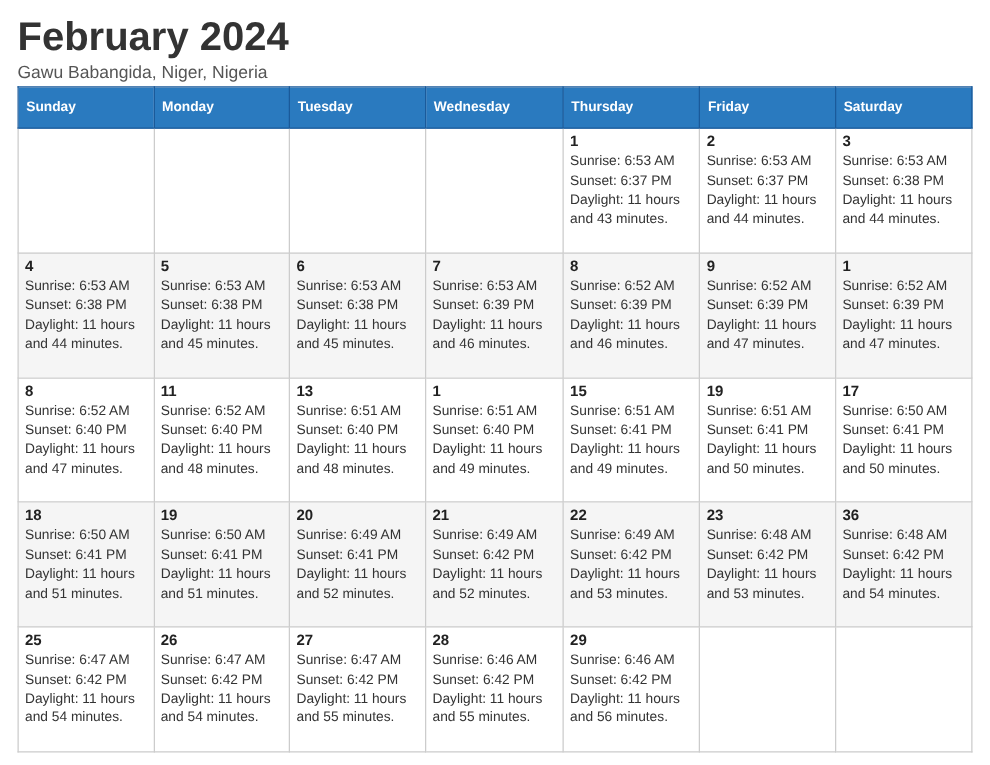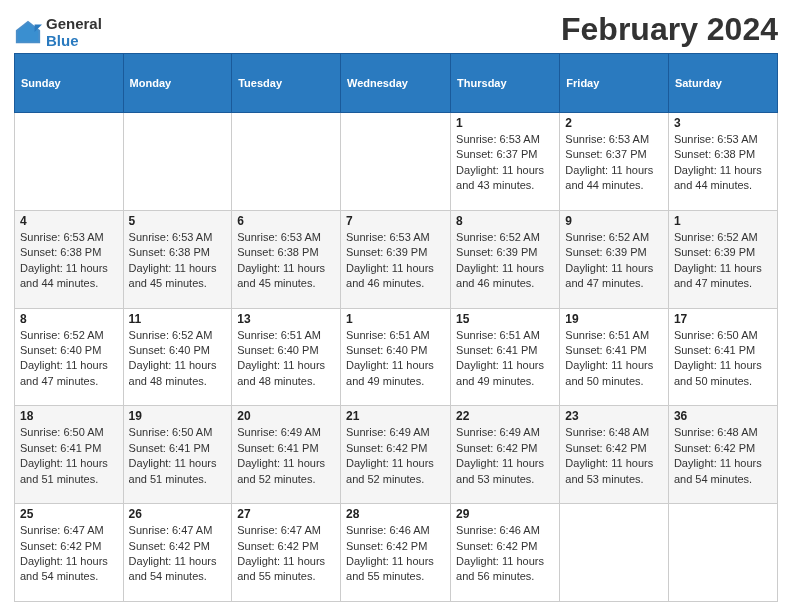--- a/index.html
+++ b/index.html
@@ -64,21 +64,21 @@
     .calendar {
       width: 100%;
       border-collapse: collapse;
       flex: 1;
       font-size: 10.5px;
     }
     .calendar th {
       background-color: #2a7abf;
       color: #fff;
       text-align: left;
-      padding: 23px 6px;
+      padding: 10px 6px;
       font-size: 11px;
       font-weight: bold;
       border: 1px solid #1a5a9a;
     }
     .calendar td {
       border: 1px solid #ccc;
       vertical-align: top;
       padding: 3px 5px;
       width: 113px;
       height: 80px;
@@ -101,33 +101,23 @@
     }
     .empty-cell {
       background: #fff !important;
     }
   </style>
 </head>
 <body>
 
 <div class="page">
   <div class="header-row">
-    <div class="logo">
-      <svg class="logo-icon" viewBox="0 0 30 30" xmlns="http://www.w3.org/2000/svg">
-        <polygon points="15,2 28,12 28,26 2,26 2,12" fill="#2a7abf" opacity="0.85"></polygon>
-        <polygon points="15,4 26,13 26,24 4,24 4,13" fill="#3a8fd0"></polygon>
-        <polygon points="22,6 30,6 22,14" fill="#2a7abf"></polygon>
-      </svg>
-      <div class="logo-text">
-        <span class="logo-general">General</span>
-        <span class="logo-blue">Blue</span>
-      </div>
-    </div>
     <div class="title-block">
       <div class="main-title">February 2024</div>
+      <div class="subtitle">Gawu Babangida, Niger, Nigeria</div>
     </div>
   </div>
 
   <table class="calendar">
     <thead>
       <tr>
         <th>Sunday</th>
         <th>Monday</th>
         <th>Tuesday</th>
         <th>Wednesday</th>

